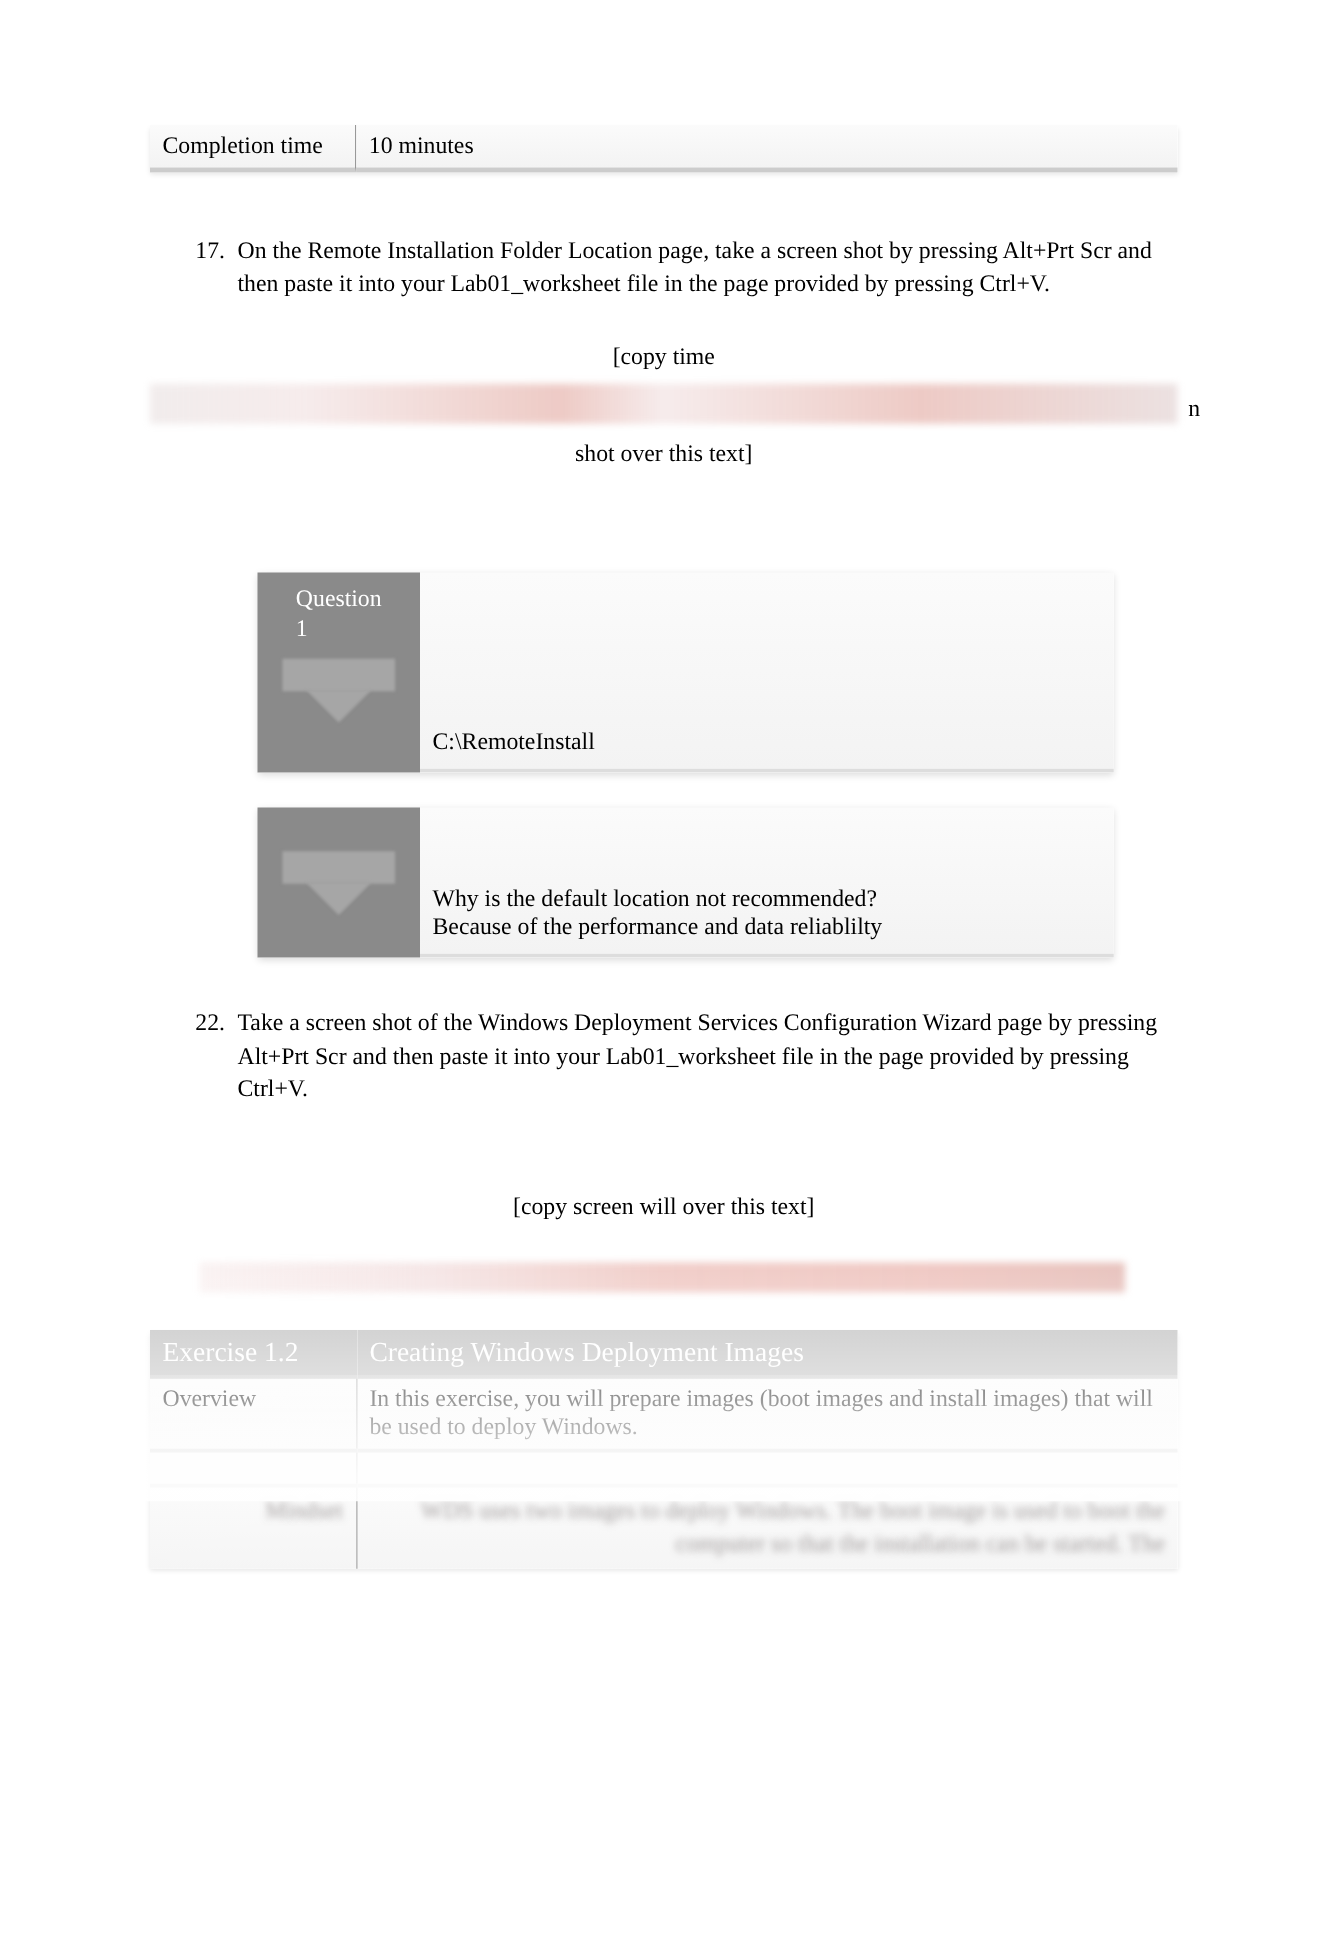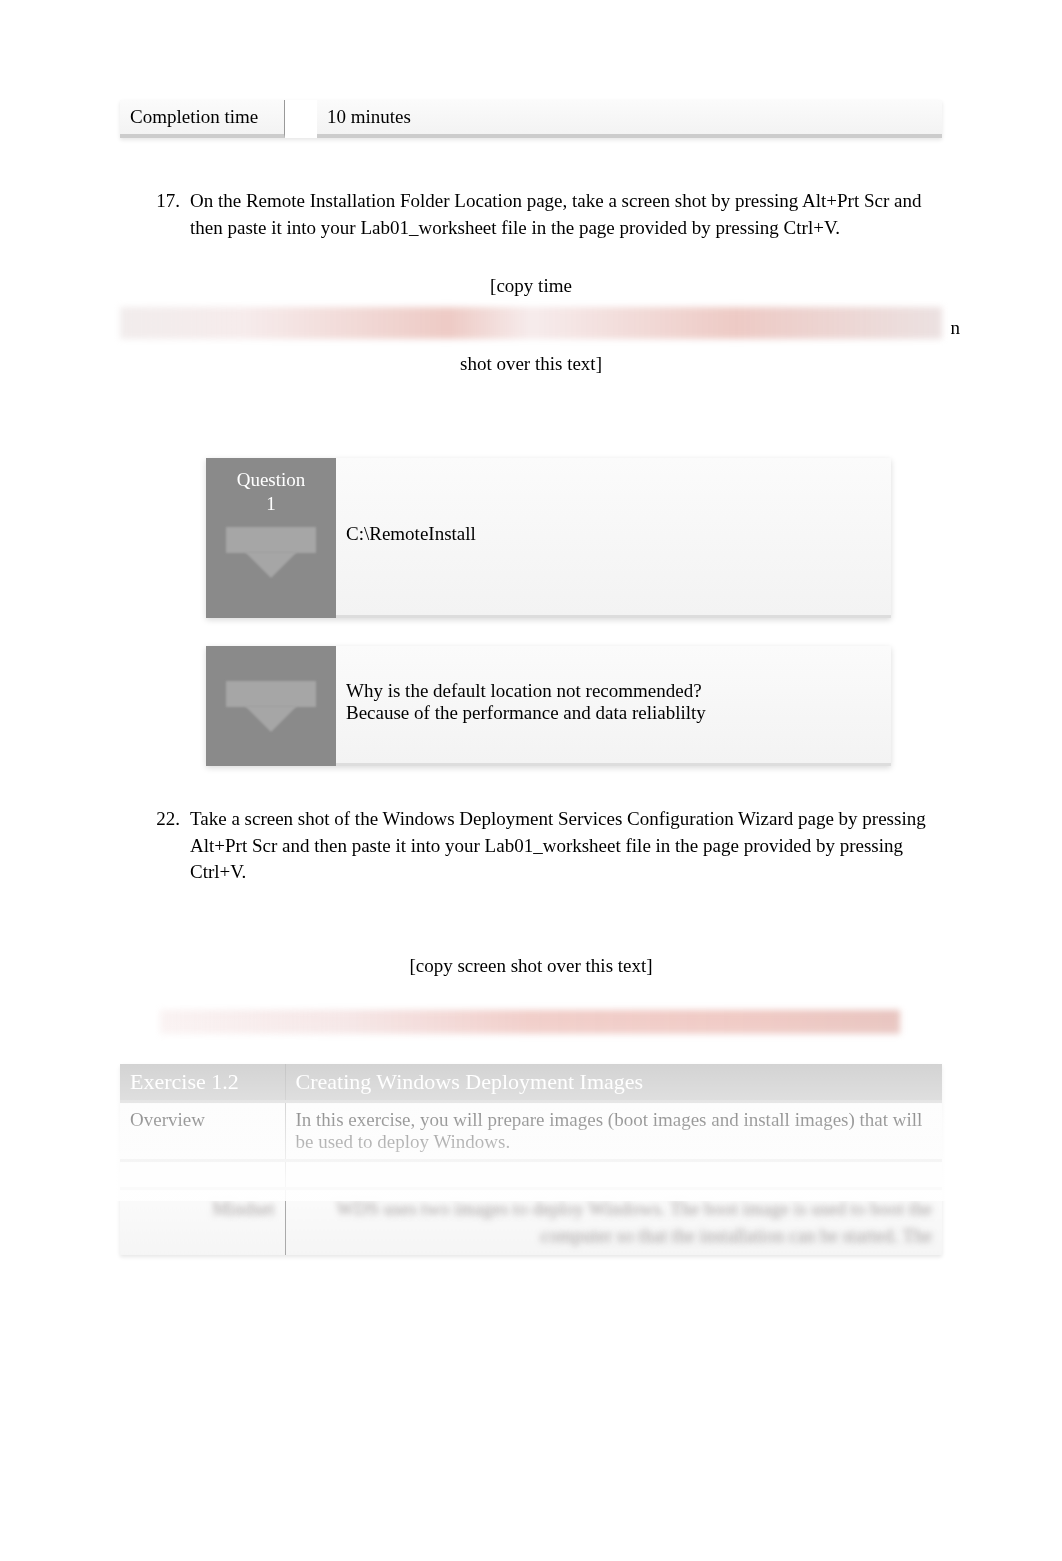--- a/index.html
+++ b/index.html
@@ -15,21 +15,20 @@
     }
     .page {
       padding: 100px 120px 0 120px;
     }
     
     .completion-table {
       display: flex;
       width: 100%;
       margin-bottom: 50px;
       box-shadow: 0 2px 4px rgba(0,0,0,0.1);
-      gap: 32px;
     }
     .completion-label-cell {
       width: 165px;
       padding: 6px 10px;
       border-right: 1px solid #999;
       border-bottom: 4px solid #ccc;
       background: linear-gradient(#fbfbfb, #f3f3f3);
     }
     .completion-value-cell {
       flex: 1;
@@ -89,21 +88,21 @@
       background: #8a8a8a;
       color: #fff;
       display: flex;
       flex-direction: column;
       align-items: center;
       padding: 10px 6px 8px 6px;
       position: relative;
     }
     .qlabel {
       font-size: 19px;
-      text-align: center;
+      text-align: left;
       line-height: 1.25;
       filter: blur(0.4px);
     }
     .arrow-block {
       width: 90px;
       margin-top: 12px;
       display: flex;
       flex-direction: column;
       align-items: center;
     }
@@ -121,21 +120,21 @@
       border-top: 26px solid #a6a6a6;
       filter: blur(1.2px);
       margin-top: -1px;
     }
     .qbox-main {
       flex: 1;
       background: linear-gradient(#fbfbfb, #f3f3f3);
       padding: 6px 10px 10px 10px;
       display: flex;
       flex-direction: column;
-      justify-content: center;
+      justify-content: flex-end;
       border-bottom: 3px solid #ddd;
       min-height: 160px;
     }
     .qbox-main.short { min-height: 120px; }
     .qtext-top { }
     .qtext-bottom { }
     
     .exercise-table {
       margin-top: 30px;
       width: 100%;
@@ -244,21 +243,21 @@
       <div class="qtext-bottom">Because of the performance and data reliablilty</div>
     </div>
   </div>
 
   <div class="step" style="margin-top:40px;">
     <div class="step-num">22.</div>
     <div class="step-text">Take a screen shot of the Windows Deployment Services Configuration Wizard page by pressing Alt+Prt Scr and then paste it into your Lab01_worksheet file in the page provided by pressing Ctrl+V.</div>
   </div>
 
   <div class="placeholder-wrap" style="margin-top:55px;">
-    <span>[copy screen shot over this text]</span>
+    <span>[copy screen will over this text]</span>
   </div>
 
   <div class="blur-bar-2"></div>
 
   <table class="exercise-table">
     <tbody>
         <tr class="hdr">
       <td class="left">Exercise 1.2</td>
       <td>Creating Windows Deployment Images</td>
     </tr>

